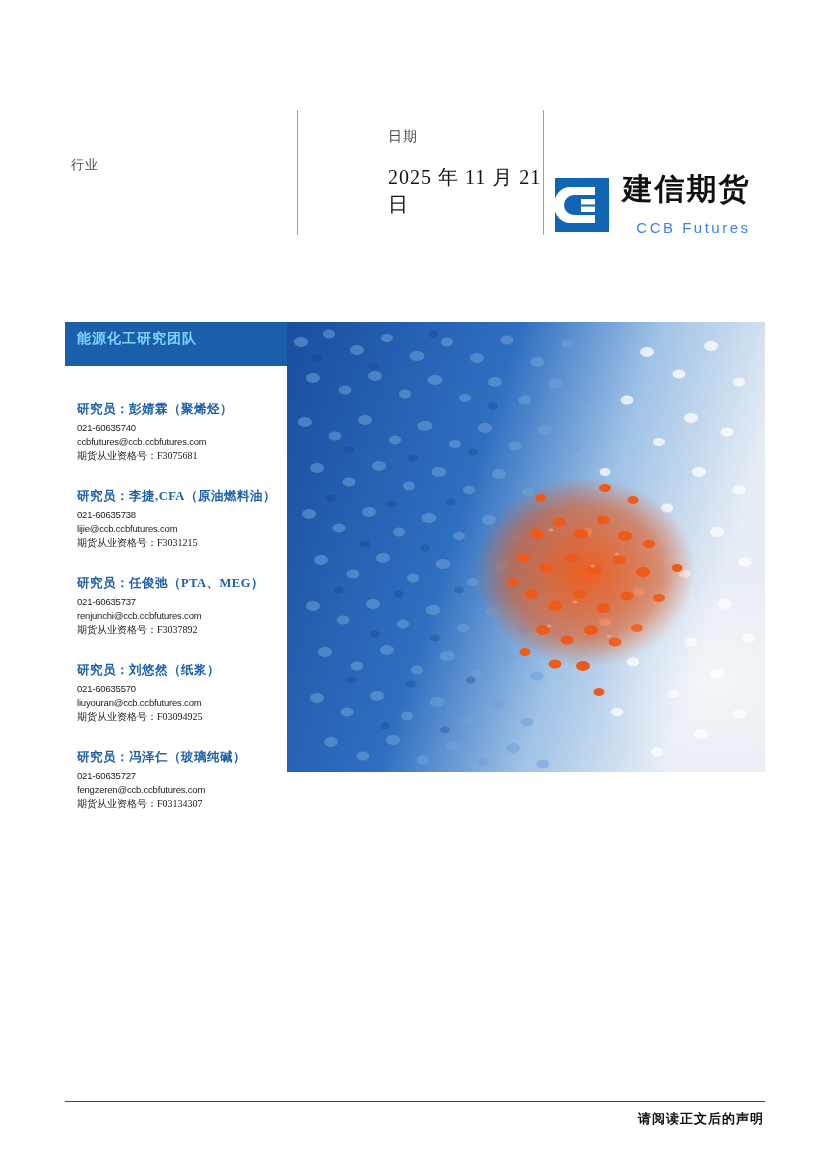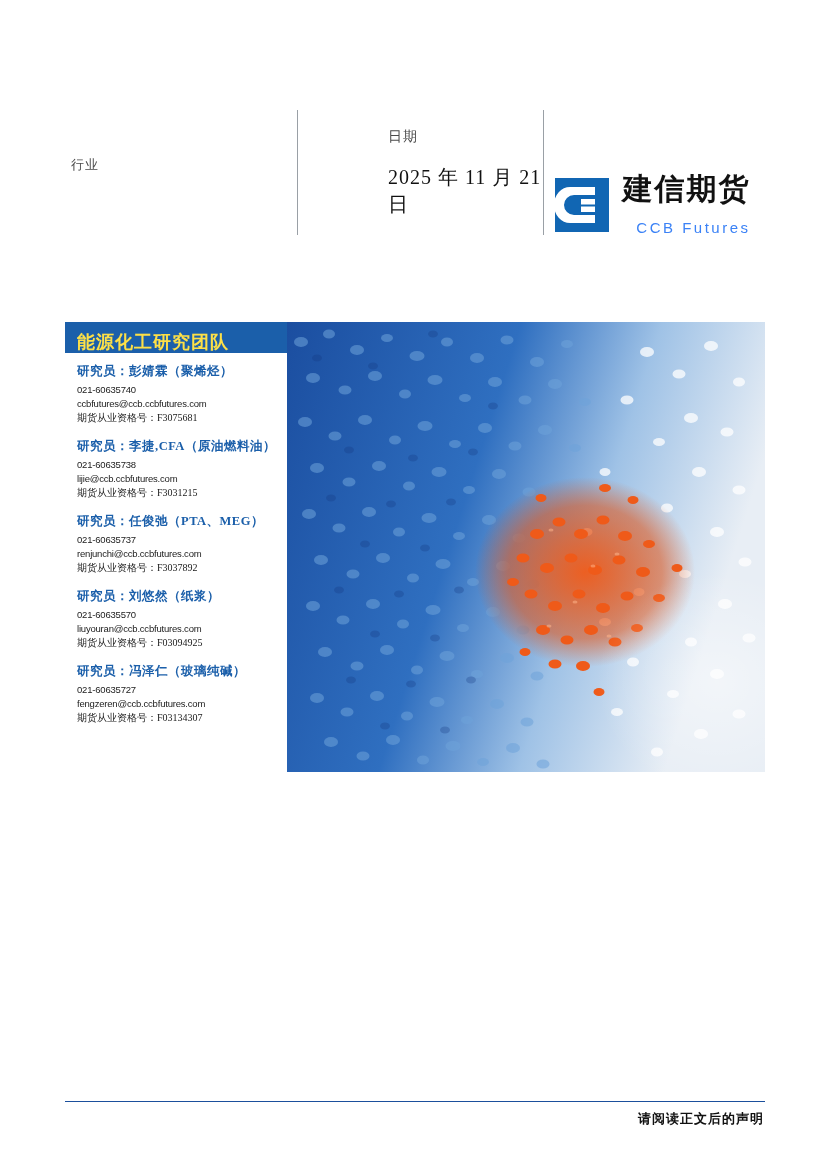--- a/index.html
+++ b/index.html
@@ -125,34 +125,35 @@
   .team-box {
     position: absolute;
     left: 0; top: 0;
     width: 222px;
     height: 450px;
     background: #ffffff;
     box-sizing: border-box;
   }
   .team-title {
     background: #1b5faa;
-    color: #fde047;
+    color: #7dd3fc;
     font-family: "Liberation Serif", serif;
     font-weight: bold;
-    font-size: 18px;
+    font-size: 14px;
     letter-spacing: 1px;
     padding: 8px 0 8px 12px;
-    height: 31px;
+    height: 44px;
     box-sizing: border-box;
   }
   .team-list {
     padding: 10px 0 0 12px;
   }
   .member {
     margin-bottom: 13px;
+    margin-top: 25px;
   }
   .member-name {
     color: #1b5faa;
     font-family: "Liberation Serif", serif;
     font-weight: bold;
     font-size: 12.5px;
     letter-spacing: 0.5px;
     margin-bottom: 3px;
   }
   .member-line {

